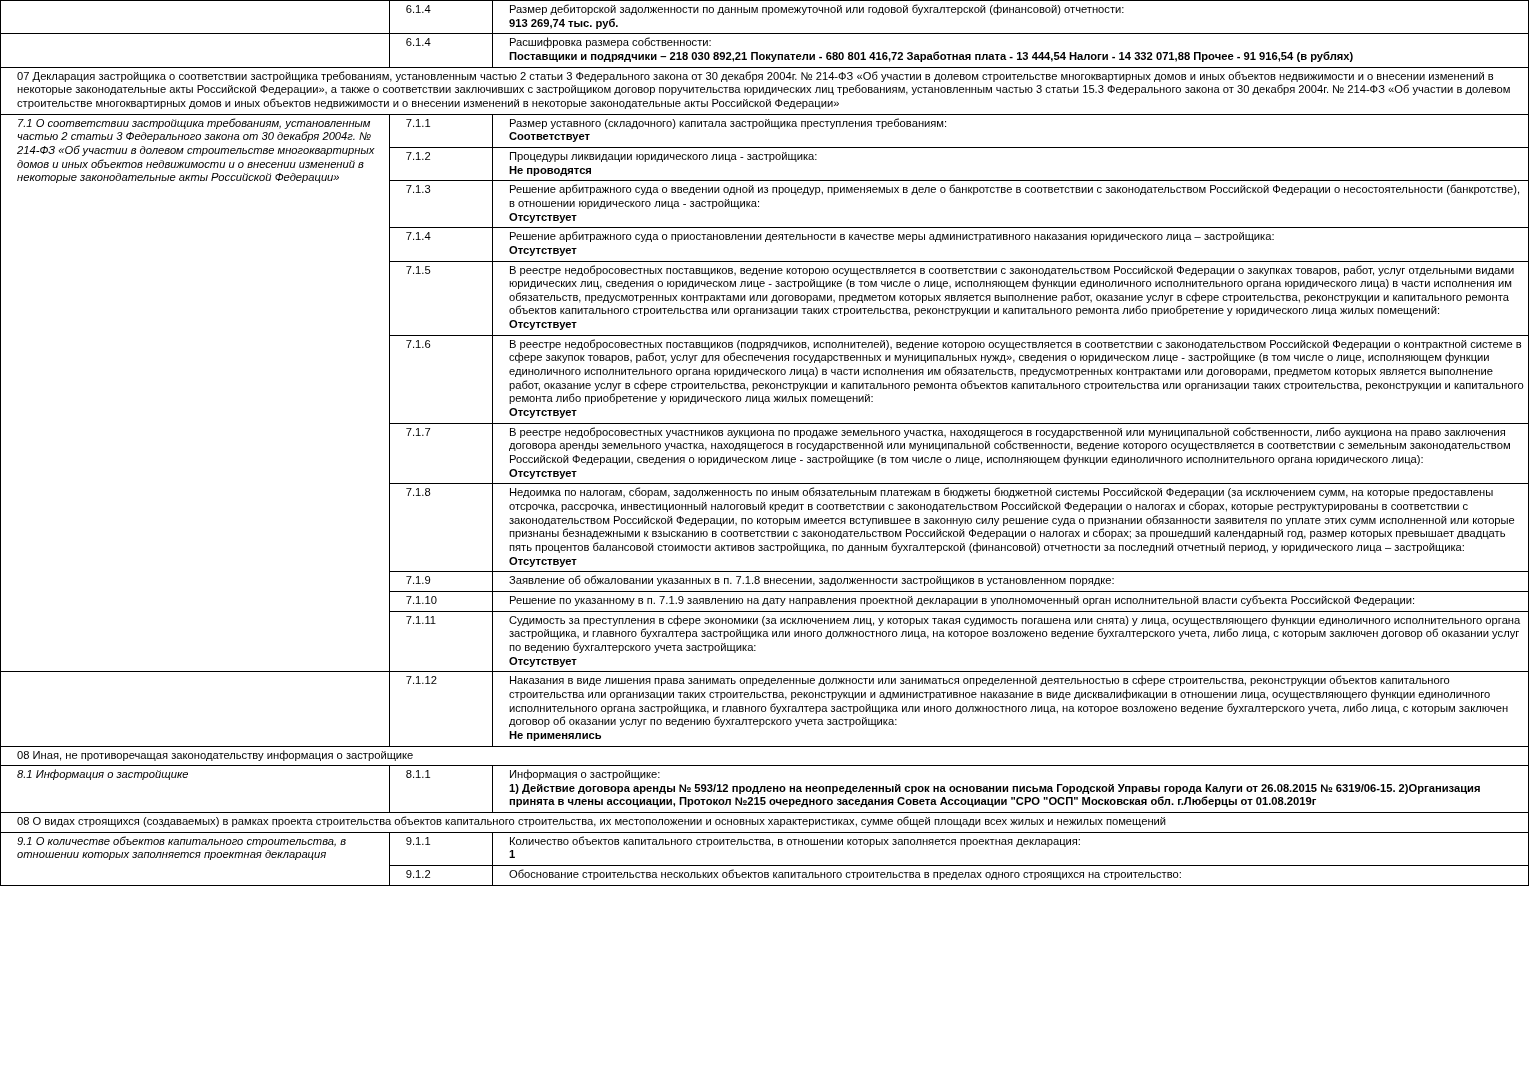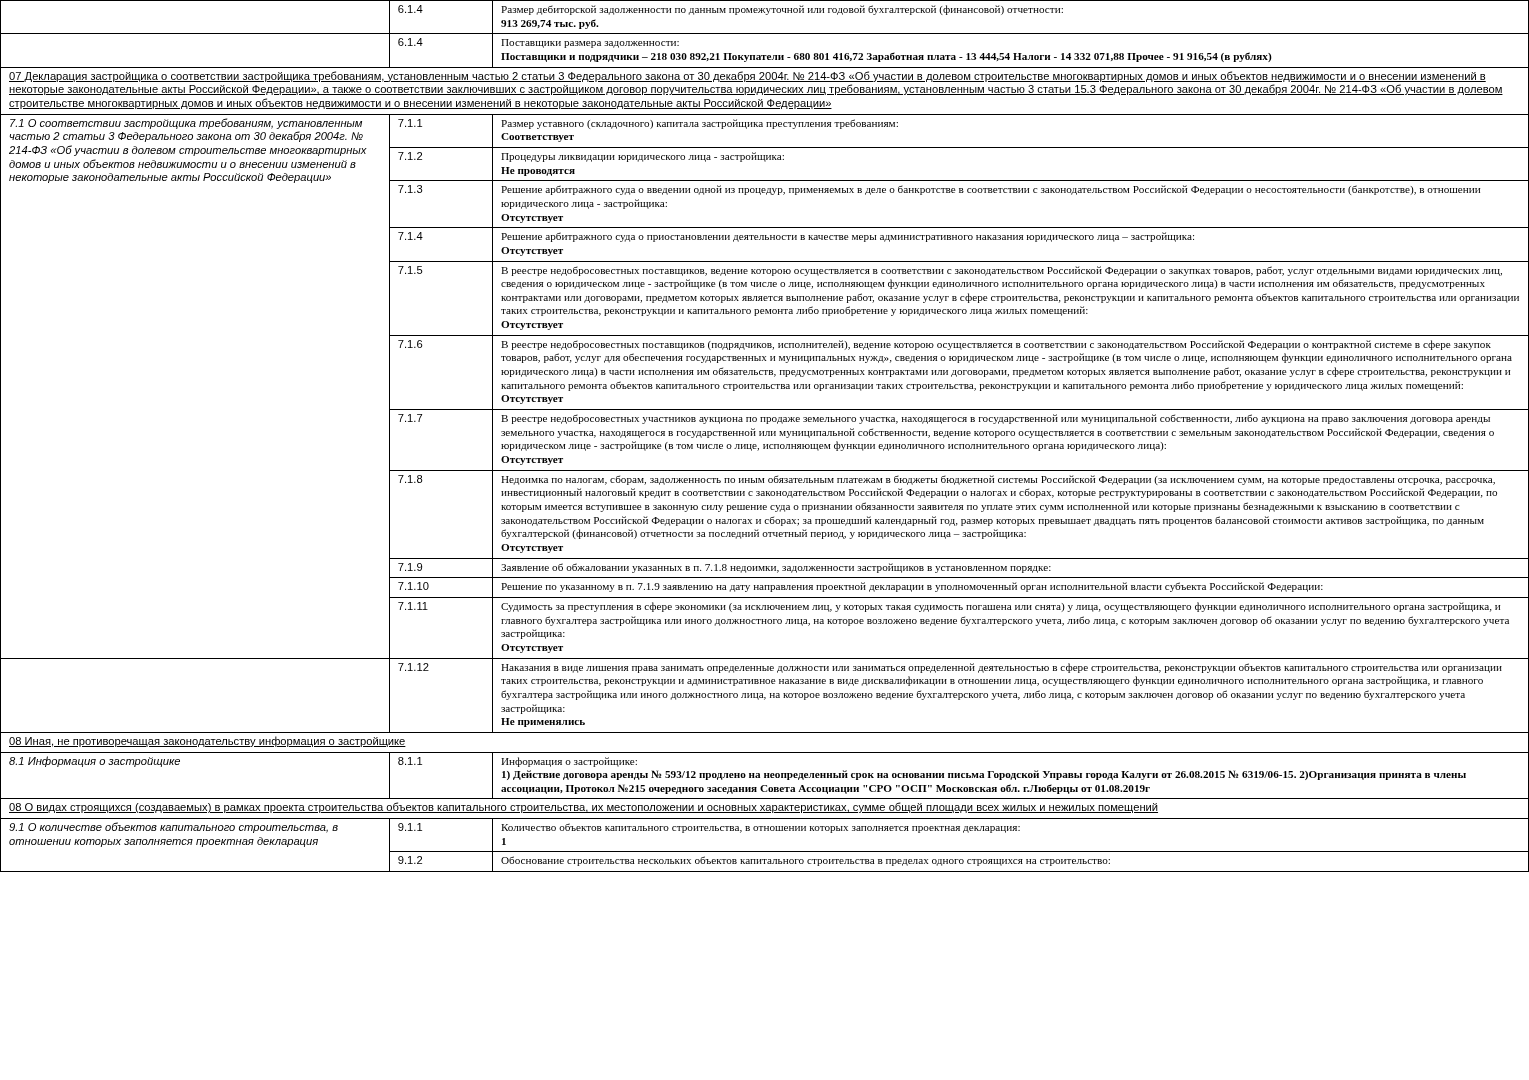--- a/index.html
+++ b/index.html
@@ -14,29 +14,28 @@
     width: 1529px;
   }
   table.decl {
     border-collapse: collapse;
     width: 1529px;
     table-layout: fixed;
   }
   table.decl td {
     border: 1px solid #000000;
     vertical-align: top;
-    padding: 2px 4px 3px 8px;
+    padding: 2px 4px 3px 16px;
     line-height: 1.22;
   }
   td.c1 { width: 388px; font-style: italic; }
   td.c2 { width: 103px; }
-  td.c3 { width: 1034px; font-family: Liberation Serif, serif; }
+  td.c3 { width: 1034px; }
   .section-row td {
     padding: 2px 4px 3px 5px;
-    text-decoration: underline;
   }
   .val { display: block; font-weight: bold; }
   .lbl { display: block; }
   .mid { vertical-align: middle; }
 </style>
 </head>
 <body>
 
 <table class="decl">
   <colgroup>
@@ -52,21 +51,21 @@
       <td class="c3">
         <span class="lbl">Размер дебиторской задолженности по данным промежуточной или годовой бухгалтерской (финансовой) отчетности:</span>
         <span class="val">913 269,74 тыс. руб.</span>
       </td>
     </tr>
 
     <tr>
       <td class="c1"></td>
       <td class="c2 mid">6.1.4</td>
       <td class="c3">
-        <span class="lbl">Поставщики размера задолженности:</span>
+        <span class="lbl">Расшифровка размера собственности:</span>
         <span class="val">Поставщики и подрядчики – 218 030 892,21 Покупатели - 680 801 416,72 Заработная плата - 13 444,54 Налоги - 14 332 071,88 Прочее - 91 916,54 (в рублях)</span>
       </td>
     </tr>
 
     <tr class="section-row">
       <td colspan="3">07 Декларация застройщика о соответствии застройщика требованиям, установленным частью 2 статьи 3 Федерального закона от 30 декабря 2004г. № 214-ФЗ «Об участии в долевом строительстве многоквартирных домов и иных объектов недвижимости и о внесении изменений в некоторые законодательные акты Российской Федерации», а также о соответствии заключивших с застройщиком договор поручительства юридических лиц требованиям, установленным частью 3 статьи 15.3 Федерального закона от 30 декабря 2004г. № 214-ФЗ «Об участии в долевом строительстве многоквартирных домов и иных объектов недвижимости и о внесении изменений в некоторые законодательные акты Российской Федерации»</td>
     </tr>
 
     <tr>
       <td class="c1" rowspan="11">7.1 О соответствии застройщика требованиям, установленным частью 2 статьи 3 Федерального закона от 30 декабря 2004г. № 214-ФЗ «Об участии в долевом строительстве многоквартирных домов и иных объектов недвижимости и о внесении изменений в некоторые законодательные акты Российской Федерации»</td>
@@ -129,21 +128,21 @@
       <td class="c2 mid">7.1.8</td>
       <td class="c3">
         <span class="lbl">Недоимка по налогам, сборам, задолженность по иным обязательным платежам в бюджеты бюджетной системы Российской Федерации (за исключением сумм, на которые предоставлены отсрочка, рассрочка, инвестиционный налоговый кредит в соответствии с законодательством Российской Федерации о налогах и сборах, которые реструктурированы в соответствии с законодательством Российской Федерации, по которым имеется вступившее в законную силу решение суда о признании обязанности заявителя по уплате этих сумм исполненной или которые признаны безнадежными к взысканию в соответствии с законодательством Российской Федерации о налогах и сборах; за прошедший календарный год, размер которых превышает двадцать пять процентов балансовой стоимости активов застройщика, по данным бухгалтерской (финансовой) отчетности за последний отчетный период, у юридического лица – застройщика:</span>
         <span class="val">Отсутствует</span>
       </td>
     </tr>
 
     <tr>
       <td class="c2">7.1.9</td>
       <td class="c3">
-        <span class="lbl">Заявление об обжаловании указанных в п. 7.1.8 недоимки, задолженности застройщиков в установленном порядке:</span>
+        <span class="lbl">Заявление об обжаловании указанных в п. 7.1.8 внесении, задолженности застройщиков в установленном порядке:</span>
         <span class="val"></span>
       </td>
     </tr>
 
     <tr>
       <td class="c2 mid">7.1.10</td>
       <td class="c3">
         <span class="lbl">Решение по указанному в п. 7.1.9 заявлению на дату направления проектной декларации в уполномоченный орган исполнительной власти субъекта Российской Федерации:</span>
         <span class="val"></span>
       </td>

